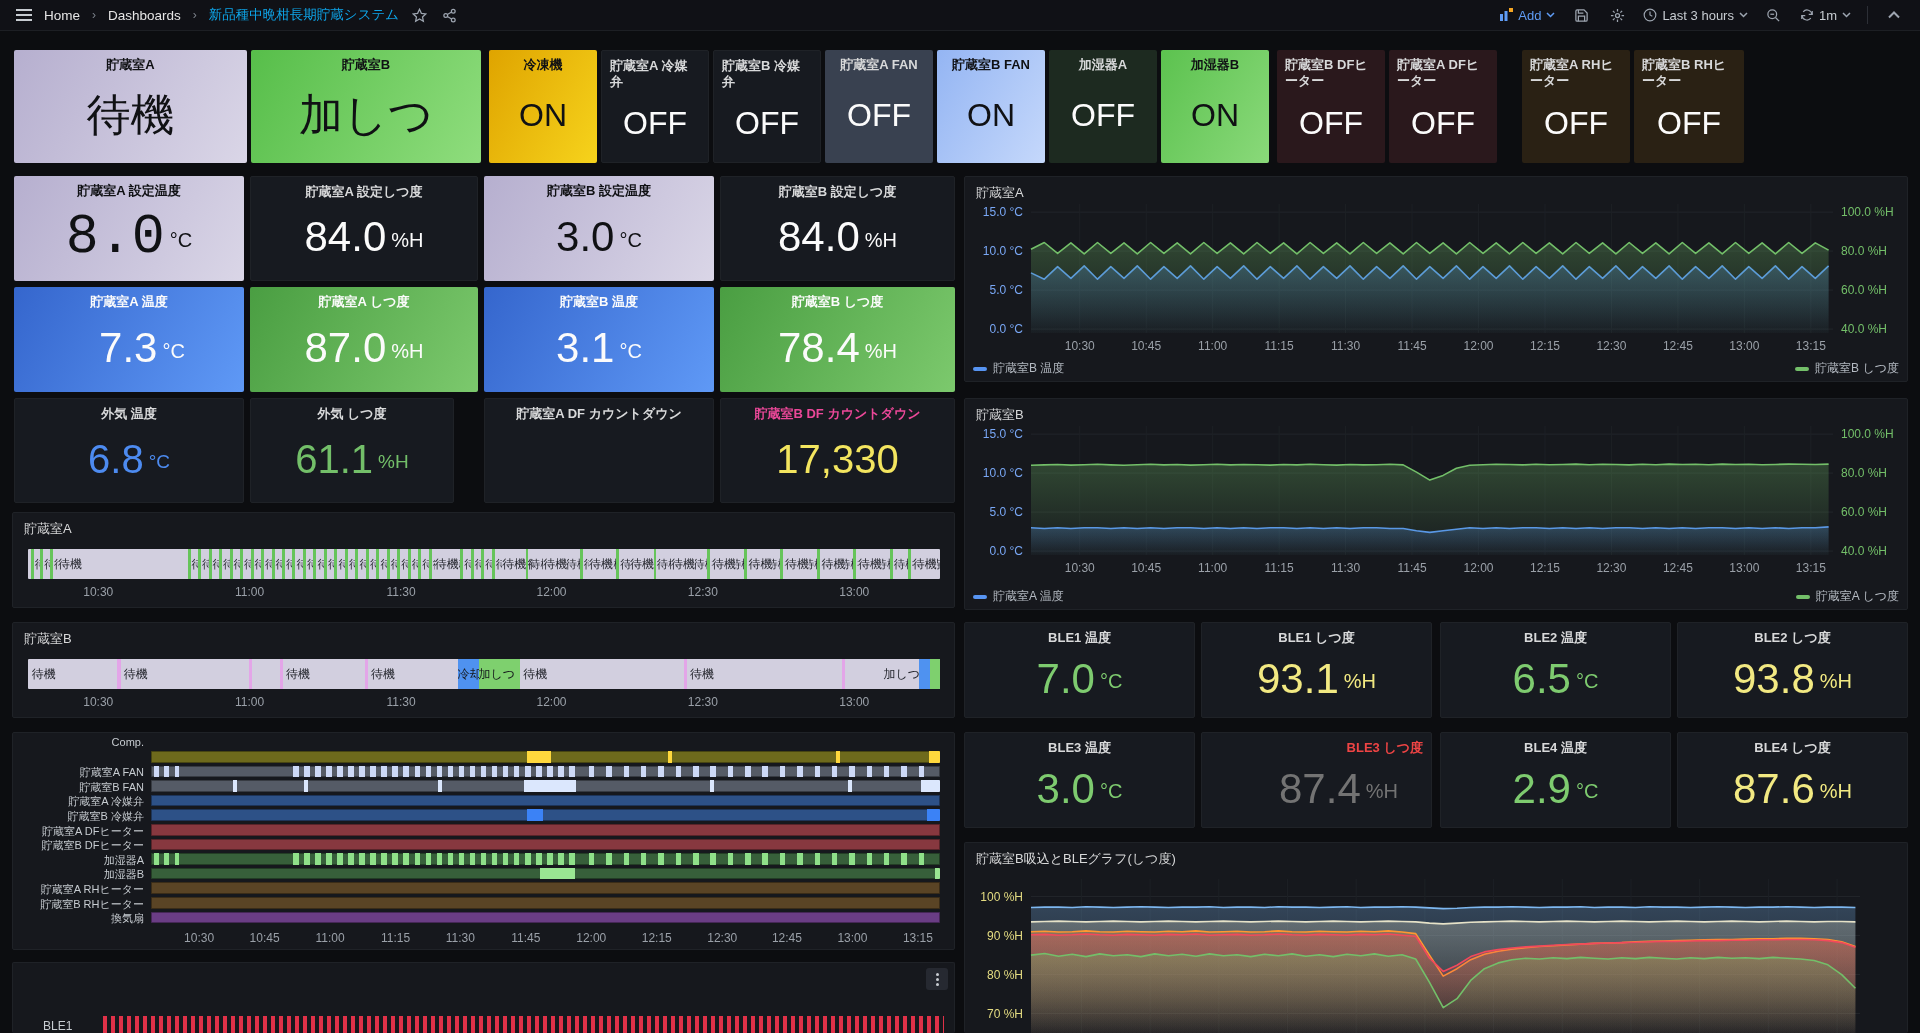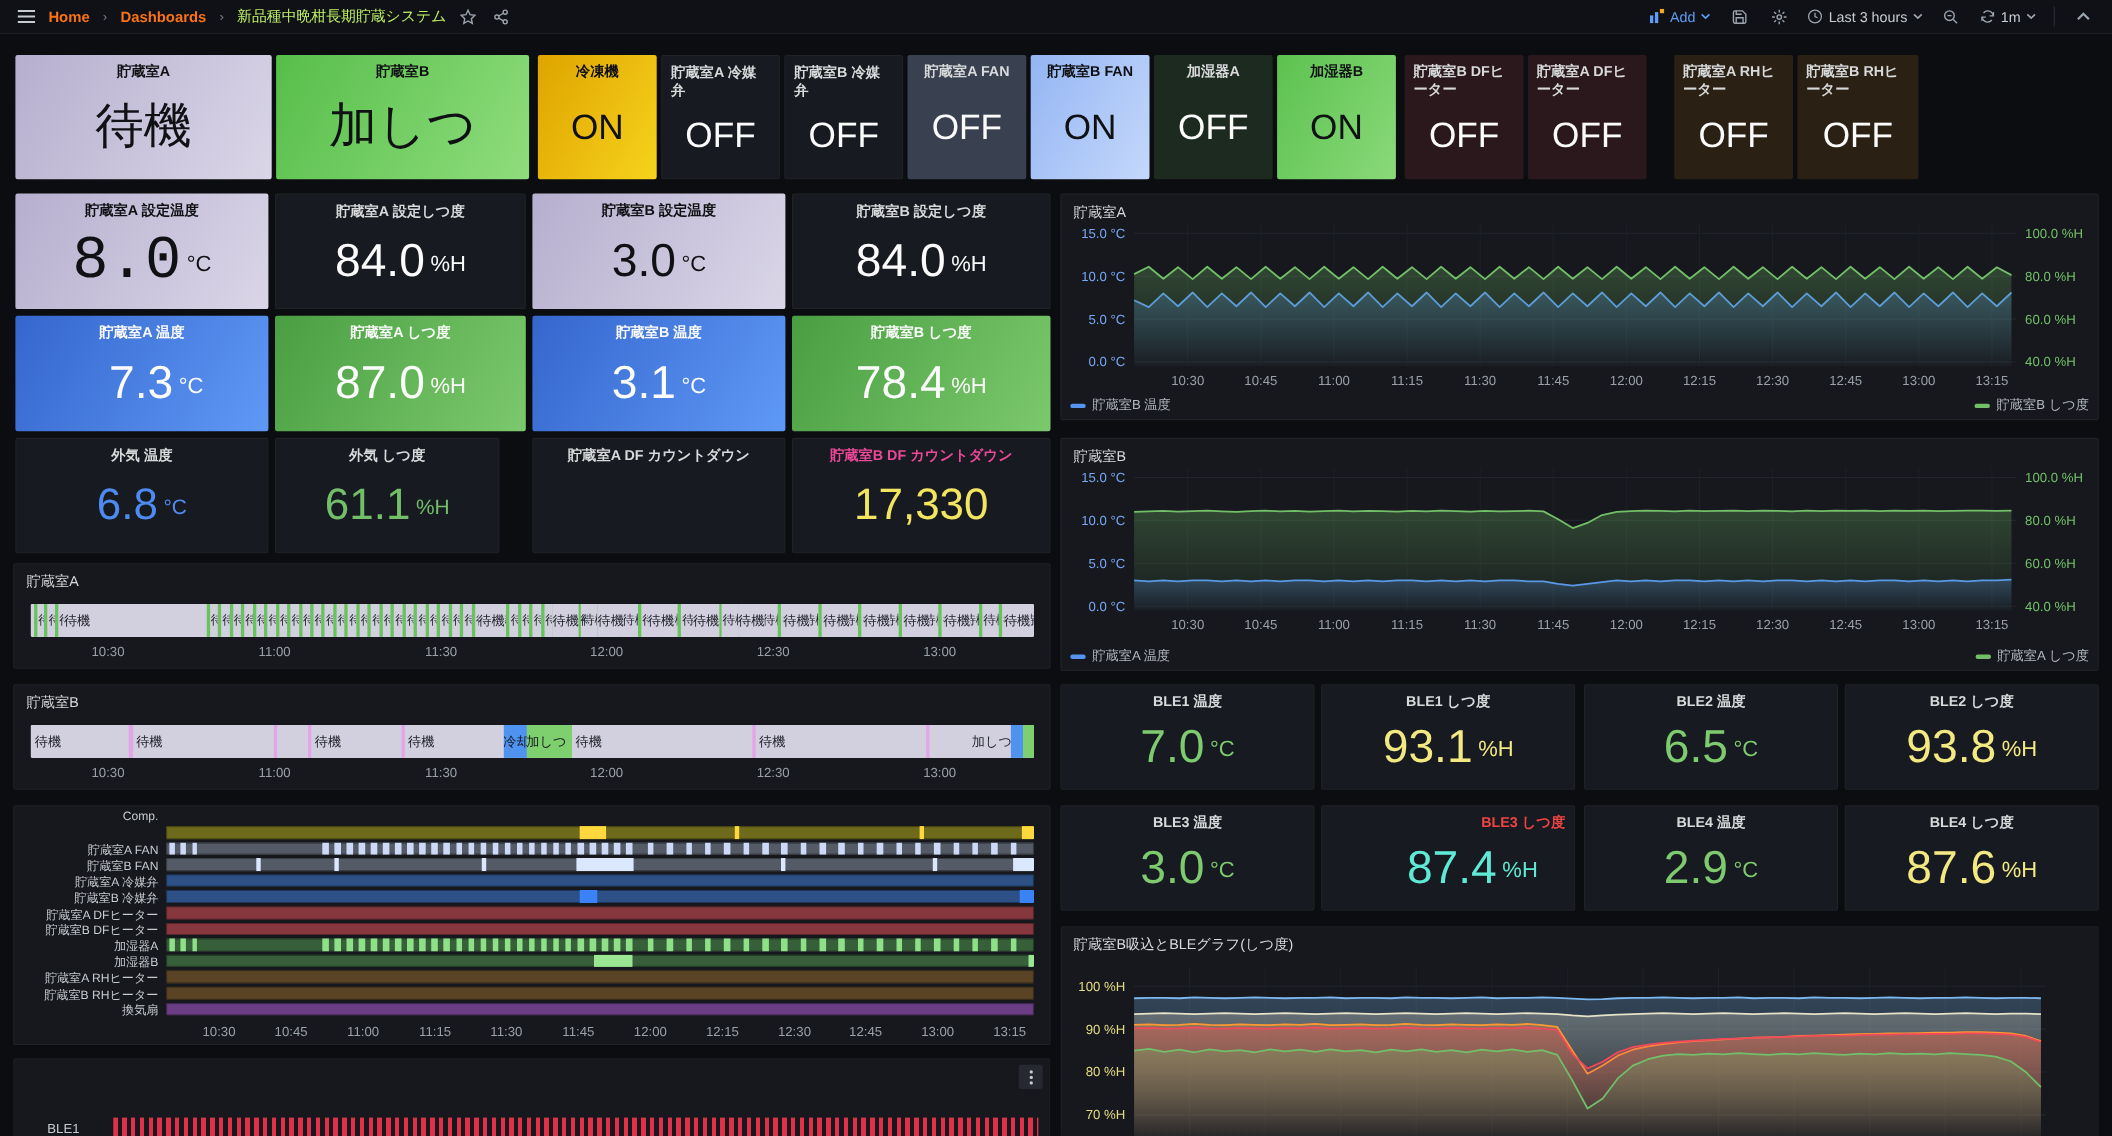--- a/index.html
+++ b/index.html
@@ -3,22 +3,22 @@
 <meta charset="utf-8">
 <style>
   html,body{margin:0;padding:0;background:#0c0d10;width:1920px;height:1033px;overflow:hidden;
     font-family:"Liberation Sans","DejaVu Sans",sans-serif;color:#d8d9da;}
   #app{position:relative;width:1920px;height:1033px;background:#0c0d10;}
   
   #nav{position:absolute;left:0;top:0;width:1920px;height:30px;background:#101116;
     border-bottom:1px solid #1d1f24;display:flex;align-items:center;justify-content:space-between;}
   .nav-left{display:flex;align-items:center;gap:10px;padding-left:14px;}
   .nav-right{display:flex;align-items:center;gap:16px;padding-right:16px;}
-  .crumb{font-size:13.5px;color:#f97316;font-weight:700;white-space:nowrap;}
-  .crumb.dim{color:#bef264;font-weight:400;}
+  .crumb{font-size:13.5px;color:#e5e5e5;font-weight:400;white-space:nowrap;}
+  .crumb.dim{color:#0ea5e9;font-weight:400;}
   .crumb-sep{color:#7a8089;font-size:12px;padding:0 2px;}
   .nav-ic{display:inline-flex;align-items:center;justify-content:center;width:20px;height:20px;color:#9da5b0;}
   .nav-txt{font-size:13px;color:#c7ccd1;display:flex;align-items:center;gap:5px;}
   .add-txt{color:#5f9cf5;font-size:13px;font-weight:500;display:flex;align-items:center;gap:5px;}
   .nav-divider{width:1px;height:18px;background:#2c2f36;}
   svg.ic{display:block;}
   
   .panel{position:absolute;background:#16181d;border:1px solid #1f2227;border-radius:2px;box-sizing:border-box;}
   .p-title{font-size:13px;font-weight:500;color:#d8d9da;padding:7px 11px 0 11px;white-space:nowrap;overflow:hidden;}
   
@@ -356,21 +356,21 @@
       </div>
       <div class="stat bg-dark" style="left: 964px; top: 732px; width: 231px; height: 96px;">
         <div class="s-label" style="color: rgb(216, 217, 218);">BLE3 温度</div>
         <div class="s-value" style="color: rgb(126, 203, 111);">
           <span class="num" style="font-size: 42px;">3.0</span>
           <span class="unit" style="font-size: 20px;">°C</span>
         </div>
       </div>
       <div class="stat bg-dark" style="left: 1201px; top: 732px; width: 231px; height: 96px;">
         <div class="s-label" style="color: #ef4444; text-align: right;">BLE3 しつ度</div>
-        <div class="s-value" style="color: #5eead4; padding-left: 44px;">
+        <div class="s-value" style="color: #737373; padding-left: 44px;">
           <span class="num" style="font-size: 42px;">87.4</span>
           <span class="unit" style="font-size: 20px;">%H</span>
         </div>
       </div>
       <div class="stat bg-dark" style="left: 1440px; top: 732px; width: 231px; height: 96px;">
         <div class="s-label" style="color: rgb(216, 217, 218);">BLE4 温度</div>
         <div class="s-value" style="color: rgb(126, 203, 111);">
           <span class="num" style="font-size: 42px;">2.9</span>
           <span class="unit" style="font-size: 20px;">°C</span>
         </div>

